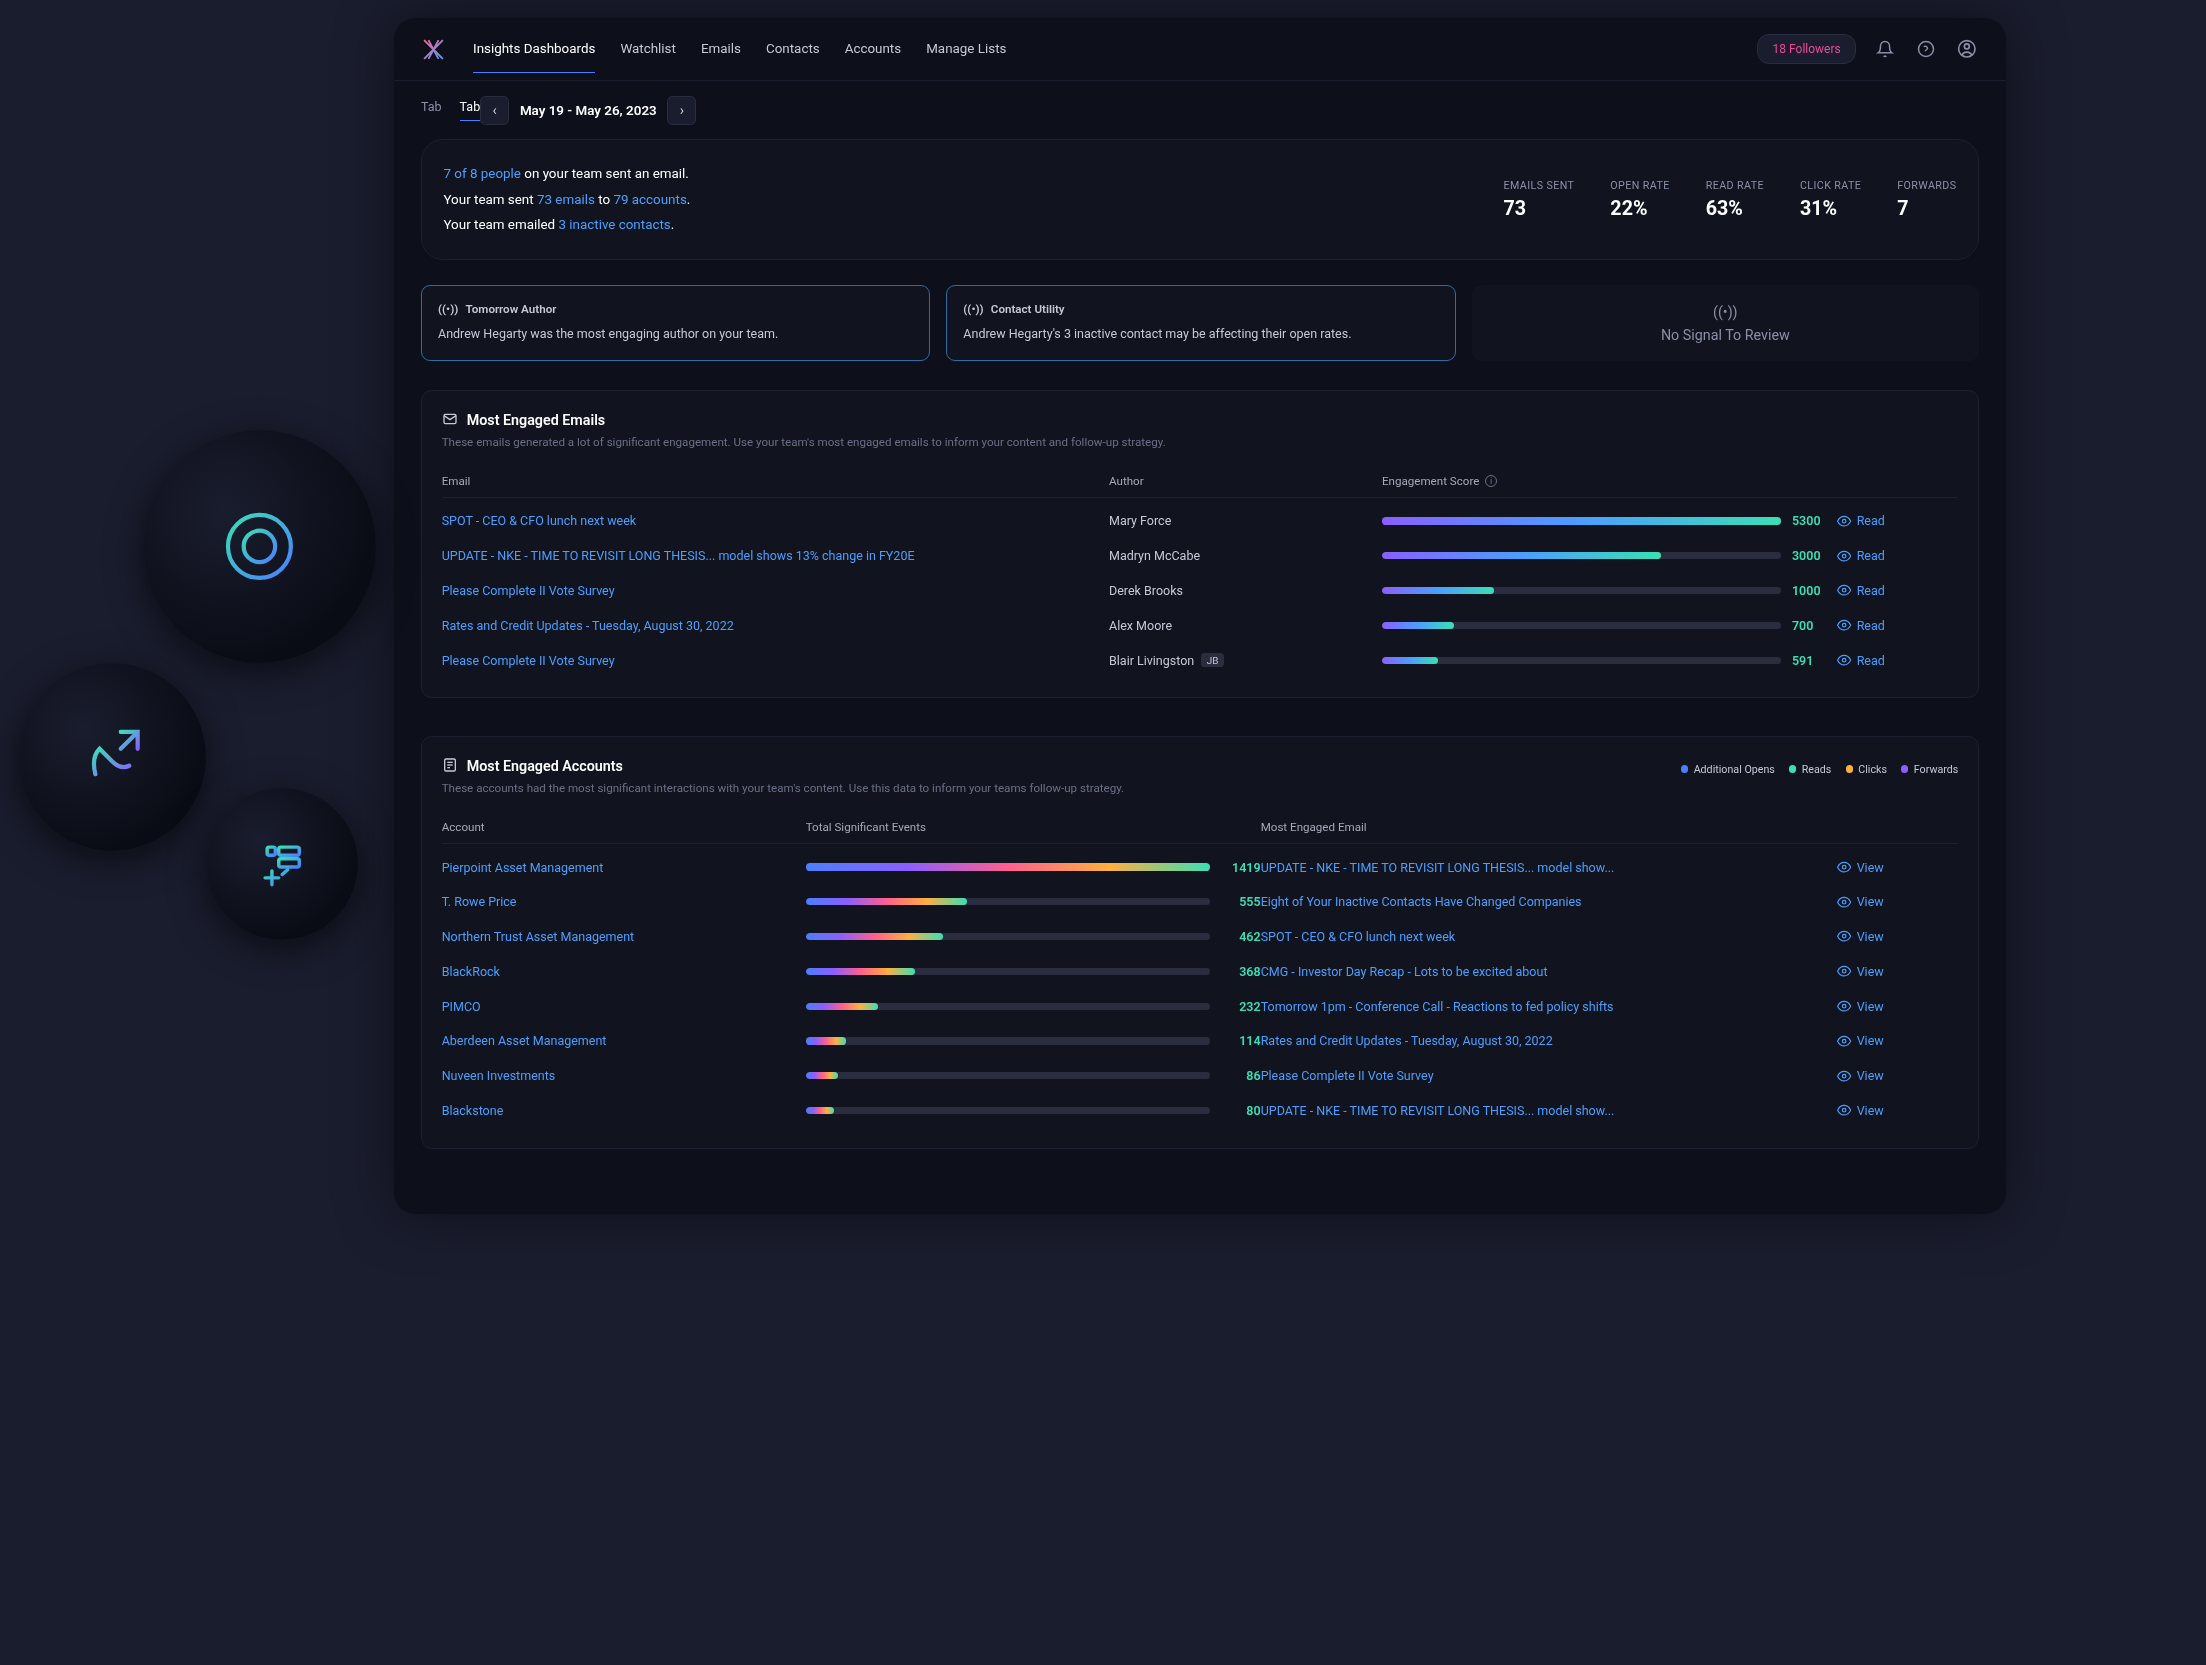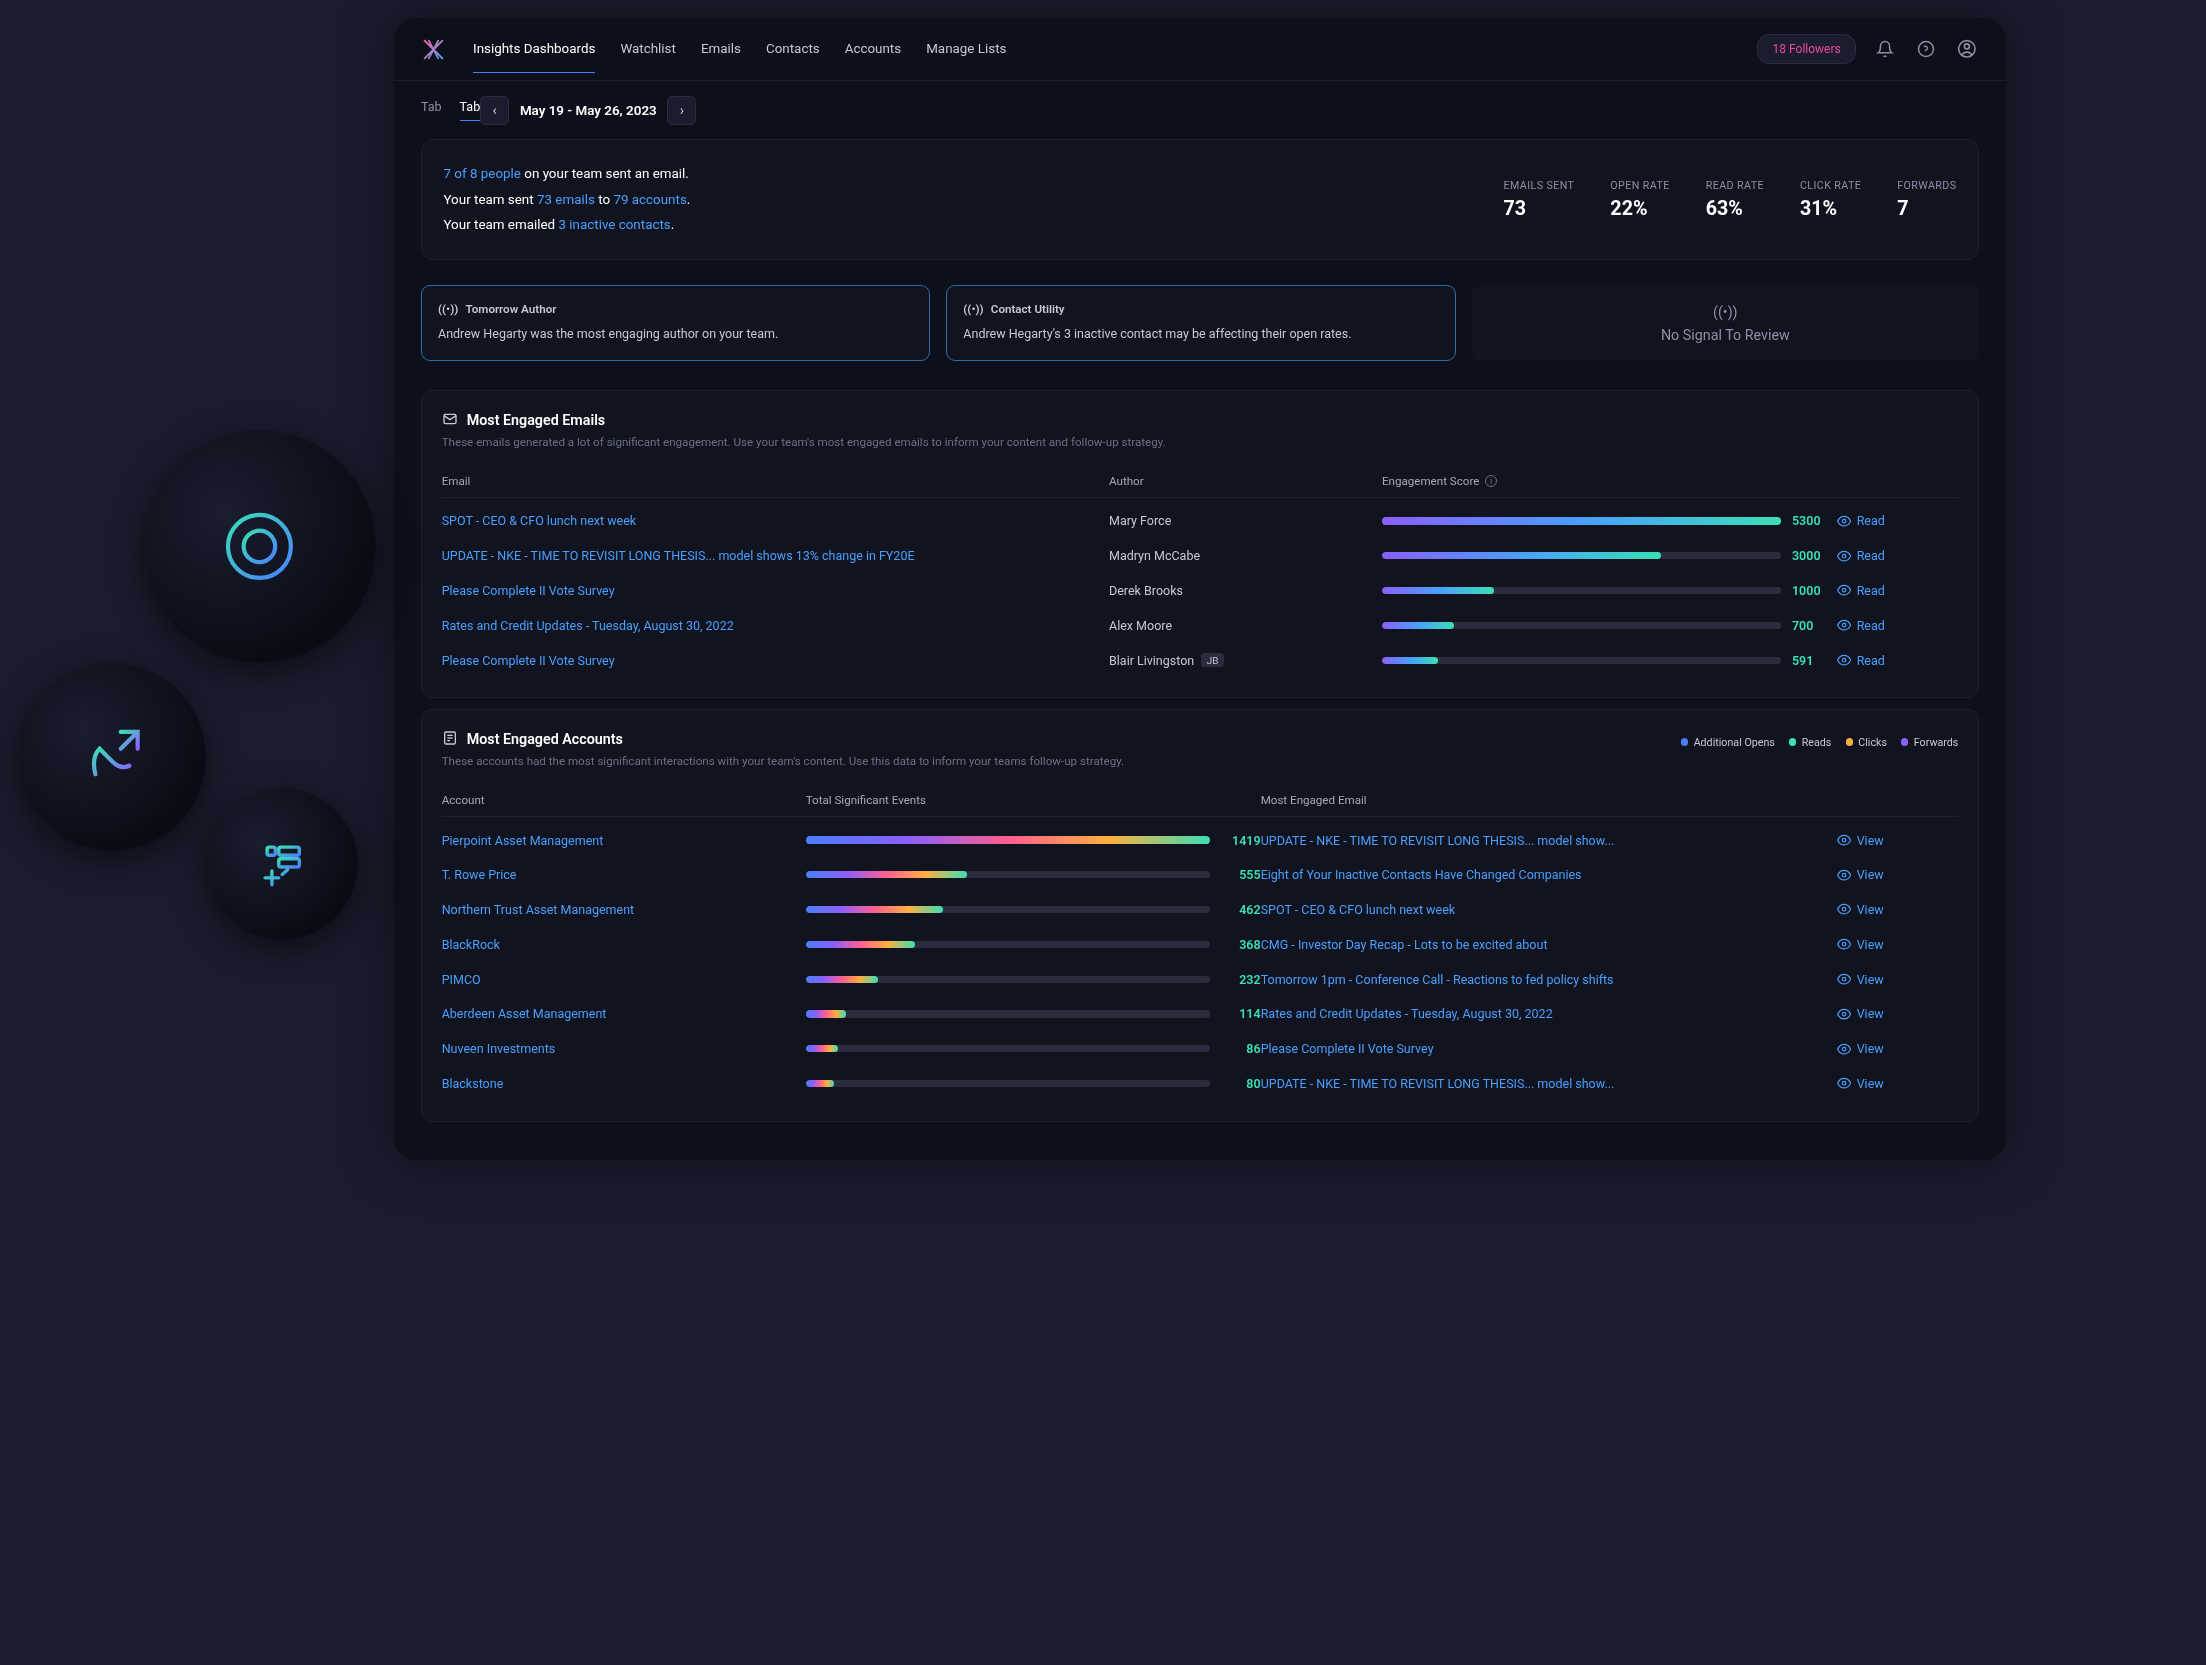--- a/index.html
+++ b/index.html
@@ -15,36 +15,36 @@
 .followers-btn{background:#1a1d2e;border:0.9px solid #2a2d3e;color:#ec4899;padding:7.2px 14.3px;border-radius:12px;font-size:12px}
 .icon-btn{width:25px;height:25px;display:flex;align-items:center;justify-content:center;cursor:pointer;color:#8a8fa6}
 .tab-row{display:flex;align-items:center;padding:14.3px 27px;justify-content:flex-start}
 .tabs{display:flex;gap:18px}
 .tab{color:#8a8fa6;font-size:12.5px;padding-bottom:5.4px;cursor:pointer}
 .tab.active{color:#fff;border-bottom:1.8px solid #4a7fff}
 .date-nav{display:flex;align-items:center;gap:10.7px}
 .nav-arrow{width:29px;height:29px;background:#1a1d2e;border:0.9px solid #2a2d3e;border-radius:5.4px;display:flex;align-items:center;justify-content:center;cursor:pointer;color:#c5c8d6}
 .date-range{font-size:13.4px;font-weight:600}
 .main{padding:0 27px 27px}
-.summary-card{background:#11141f;border:0.9px solid #1d2030;border-radius:12px;padding:21.5px;display:flex;justify-content:space-between;align-items:center;margin-bottom:25px}
+.summary-card{background:#11141f;border:0.9px solid #1d2030;border-radius:22px;padding:21.5px;display:flex;justify-content:space-between;align-items:center;margin-bottom:25px}
 .summary-text{font-size:13.4px;line-height:1.9;color:#fff}
 .summary-text .hl{color:#4a9fff}
 .stats-row{display:flex;gap:36px}
 .stat{text-align:left}
 .stat-label{font-size:10.7px;color:#8a8fa6;letter-spacing:0.4px;margin-bottom:5.4px}
 .stat-value{font-size:19.7px;font-weight:700}
 .signals-header{display:flex;align-items:center;gap:9px;margin-bottom:14.3px;font-size:14.3px;font-weight:600}
 .badge-circle{width:19.7px;height:19.7px;border-radius:50%;background:#2a2d5e;color:#8a8fff;display:flex;align-items:center;justify-content:center;font-size:10.7px}
 .signals-row{display:flex;gap:16px;margin-bottom:29px}
 .signal-card{flex:1;border-radius:9px;padding:16px;position:relative;background:#11141f}
 .signal-card.bordered{border:0.9px solid #2a6fa0}
 .signal-card.empty{display:flex;flex-direction:column;align-items:center;justify-content:center;color:#8a8fa6;gap:7.2px}
 .signal-title{display:flex;align-items:center;gap:7.2px;font-size:11.6px;font-weight:600;margin-bottom:9px;color:#c5c8d6}
 .signal-body{font-size:12.5px;color:#c5c8d6;line-height:1.5}
-.section{background:#11141f;border:0.9px solid #1d2030;border-radius:10.7px;padding:19.7px;margin-bottom:11px}
+.section{background:#11141f;border:0.9px solid #1d2030;border-radius:10.7px;padding:19.7px;margin-bottom:38px}
 .section-header{display:flex;align-items:center;gap:9px;font-size:14.3px;font-weight:600;margin-bottom:5.4px}
 .section-sub{font-size:11.6px;color:#6a6f86;margin-bottom:16px}
 .table-header{display:flex;font-size:11.6px;color:#a5a8b6;padding:9px 0;border-bottom:0.9px solid #1d2030;margin-bottom:5.4px}
 .col-email{flex:0 0 44%}
 .col-author{flex:0 0 18%}
 .col-score{flex:0 0 30%;display:flex;align-items:center;gap:5.4px}
 .col-action{flex:0 0 8%;text-align:right}
 .table-row{display:flex;align-items:center;padding:9.9px 0;font-size:12.5px}
 .link{color:#4a9fff;cursor:pointer}
 .author-cell{color:#c5c8d6;display:flex;align-items:center;gap:7.2px}

